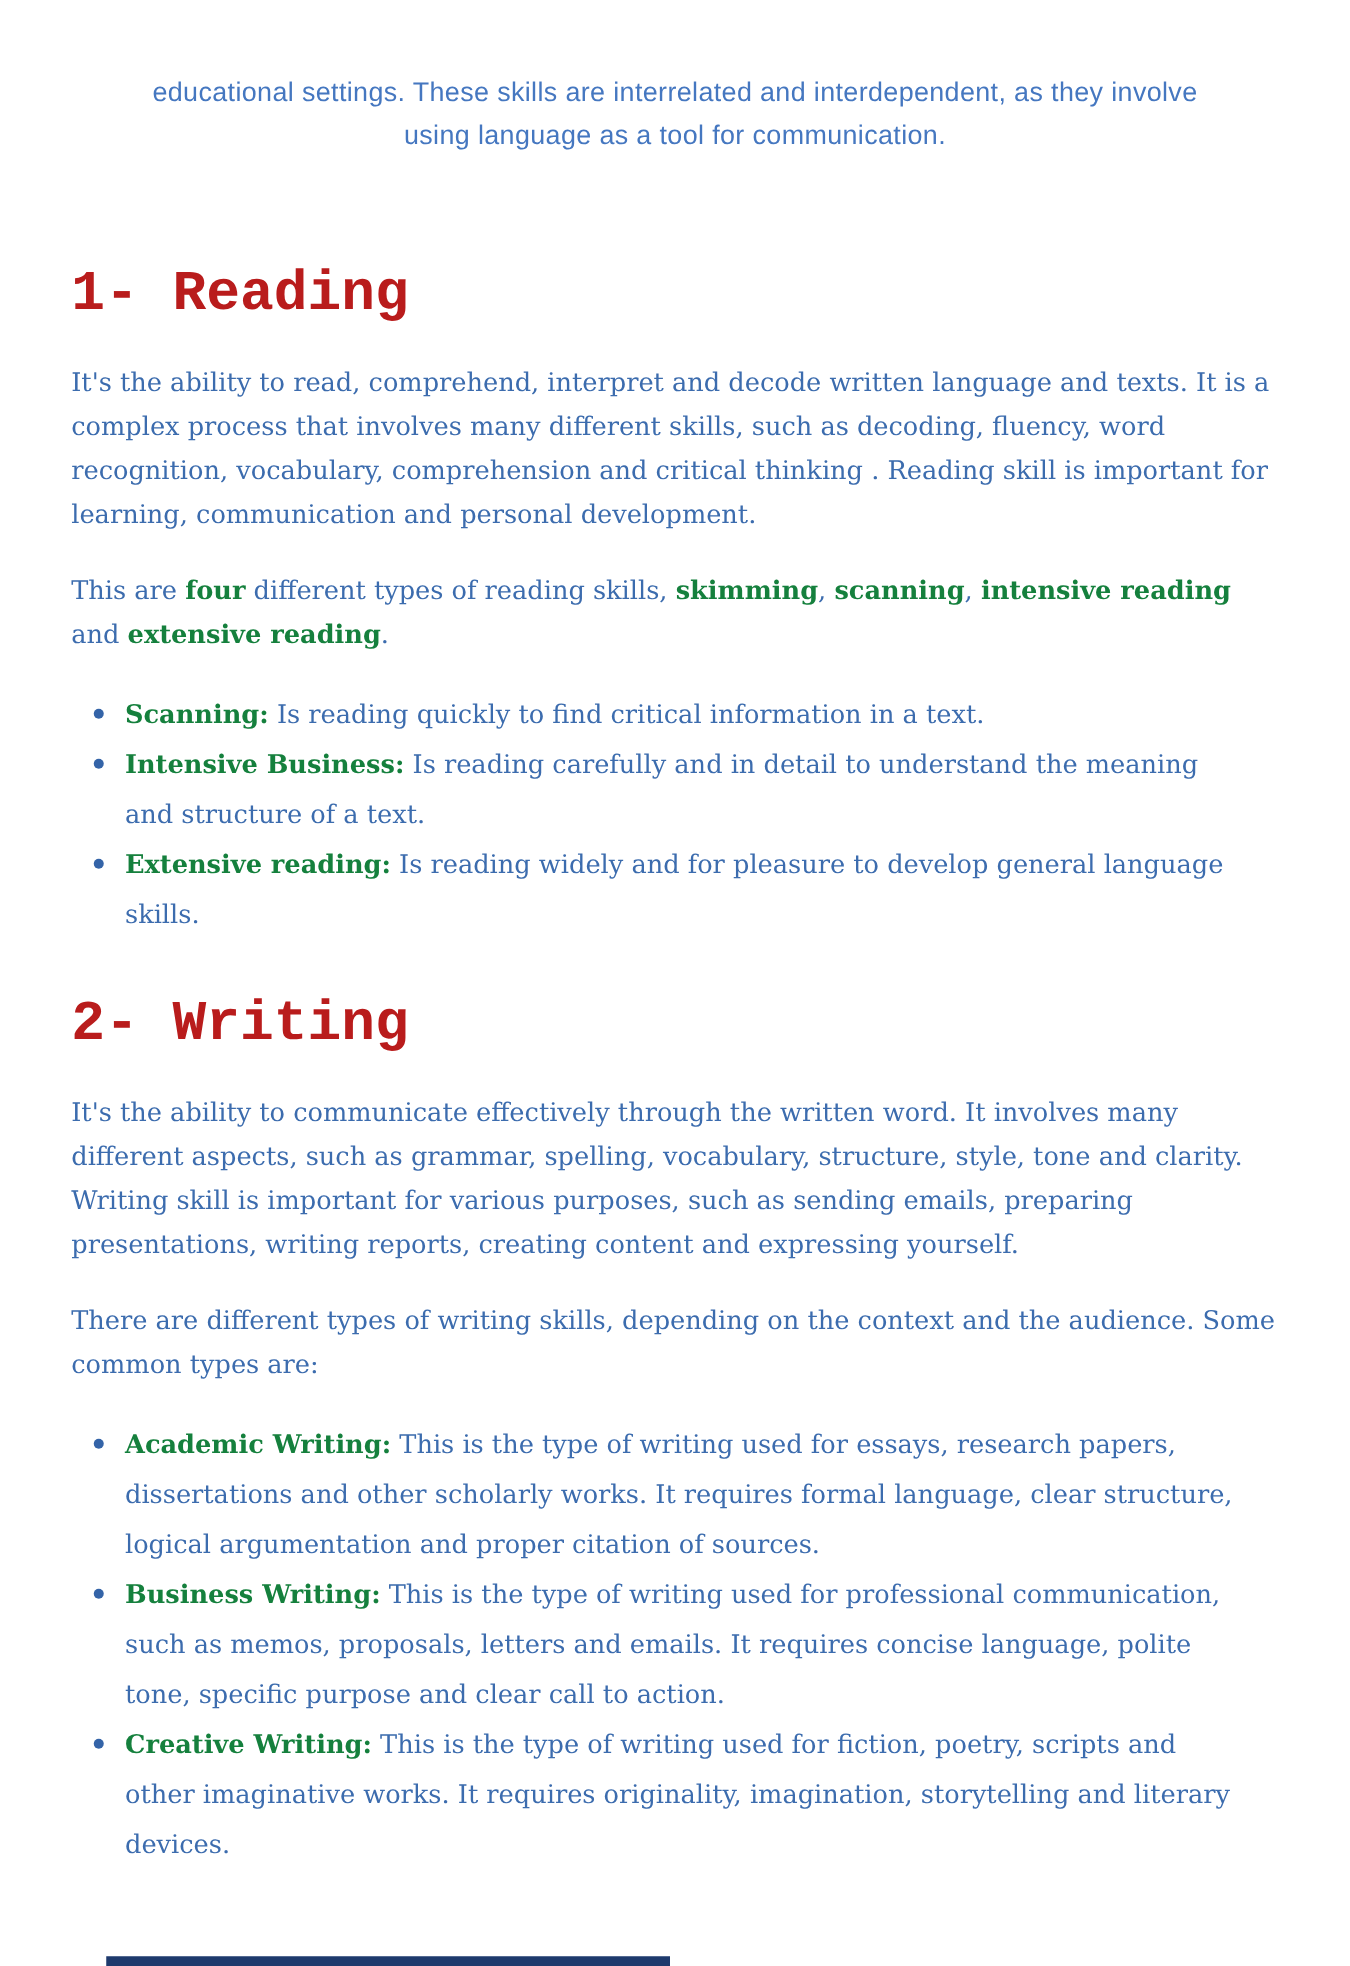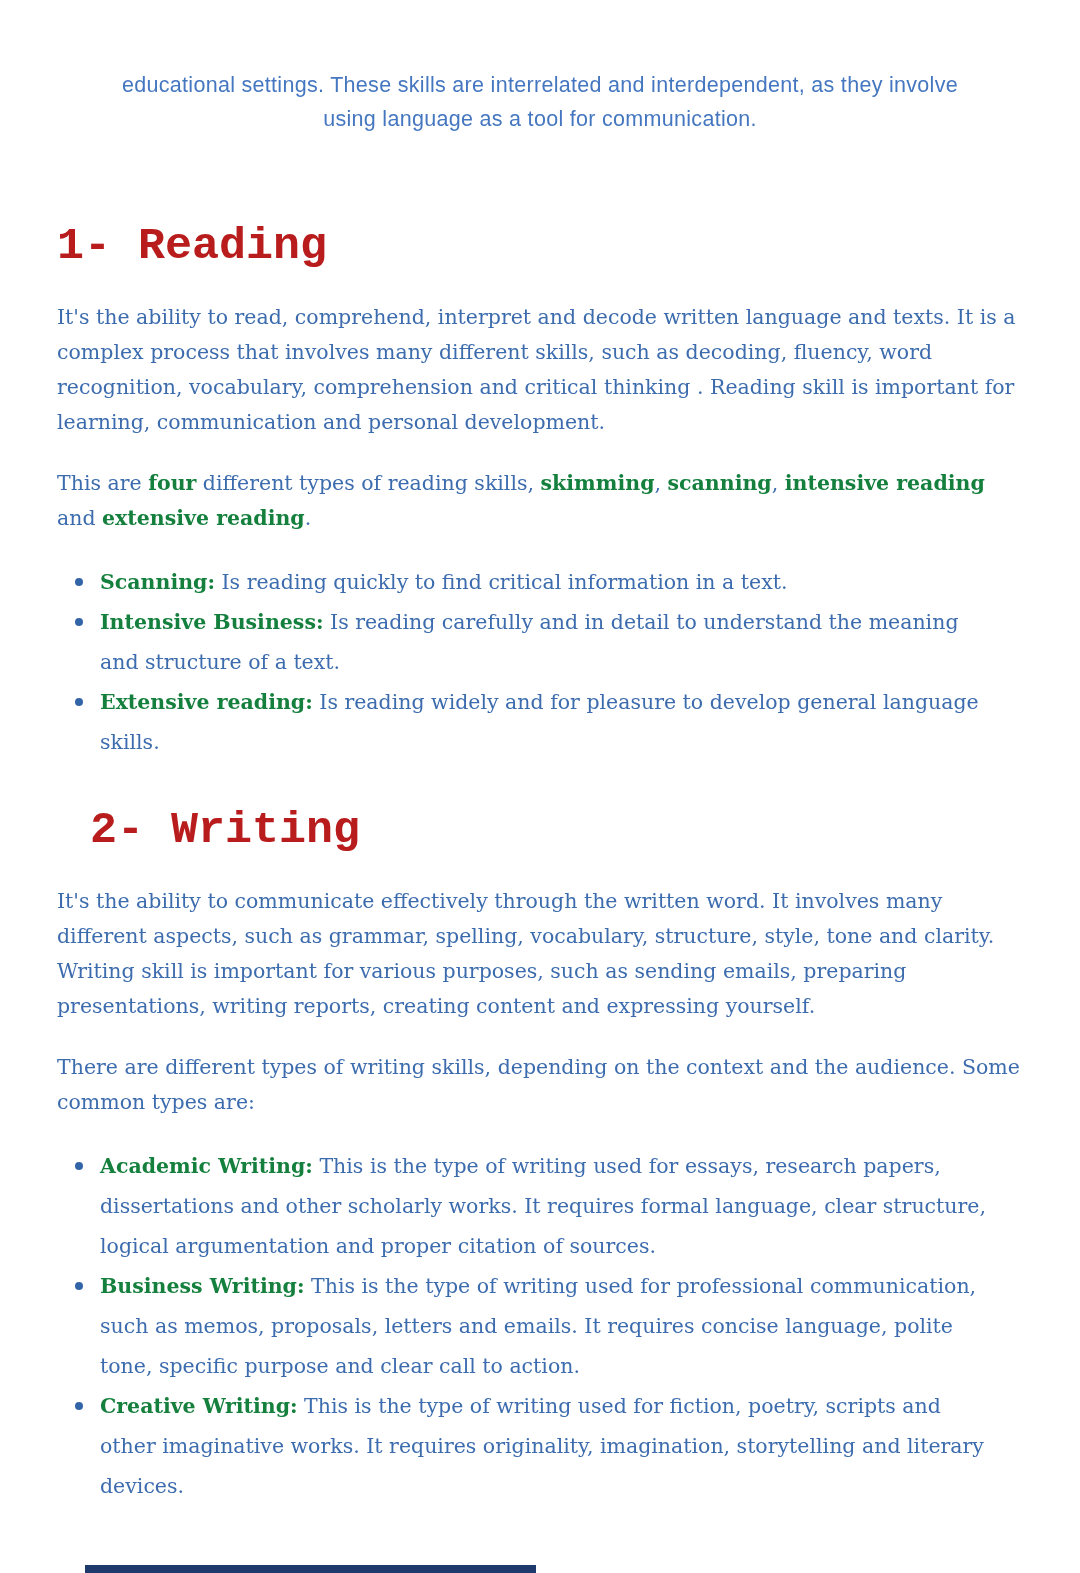--- a/index.html
+++ b/index.html
@@ -16,32 +16,32 @@
     padding: 57px 57px 0 57px;
   }
   .intro {
     font-family: "Liberation Sans", sans-serif;
     font-size: 21.5px;
     line-height: 34px;
     letter-spacing: 0.3px;
     color: #4577c0;
     text-align: center;
     max-width: 880px;
-    margin: 11px auto;
+    margin: 0 auto;
   }
   h2 {
     font-family: Liberation Mono, monospace;
     font-weight: 700;
     font-size: 45px;
     line-height: 1.2;
     color: #b91c1c;
     margin: 0;
   }
   .h-reading { margin-top: 84px; }
-  .h-writing { margin-top: 42px; margin-left: 33px; }
+  .h-writing { margin-top: 42px; }
   p.body {
     font-family: "DejaVu Serif", serif;
     font-size: 20.5px;
     line-height: 35px;
     color: #3c6cae;
     margin: 26px 0 0 0;
     max-width: 966px;
   }
   p.body b, li b {
     font-weight: 700;

